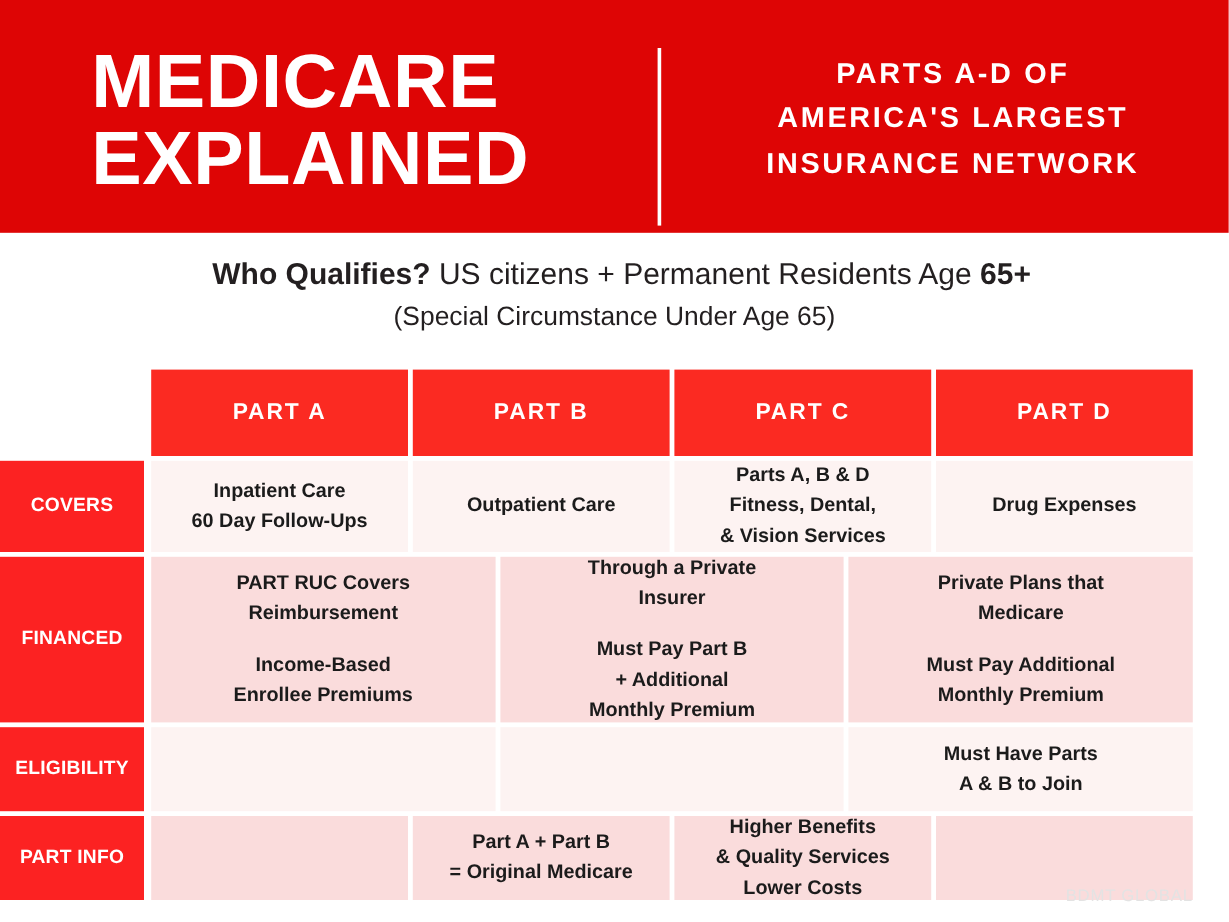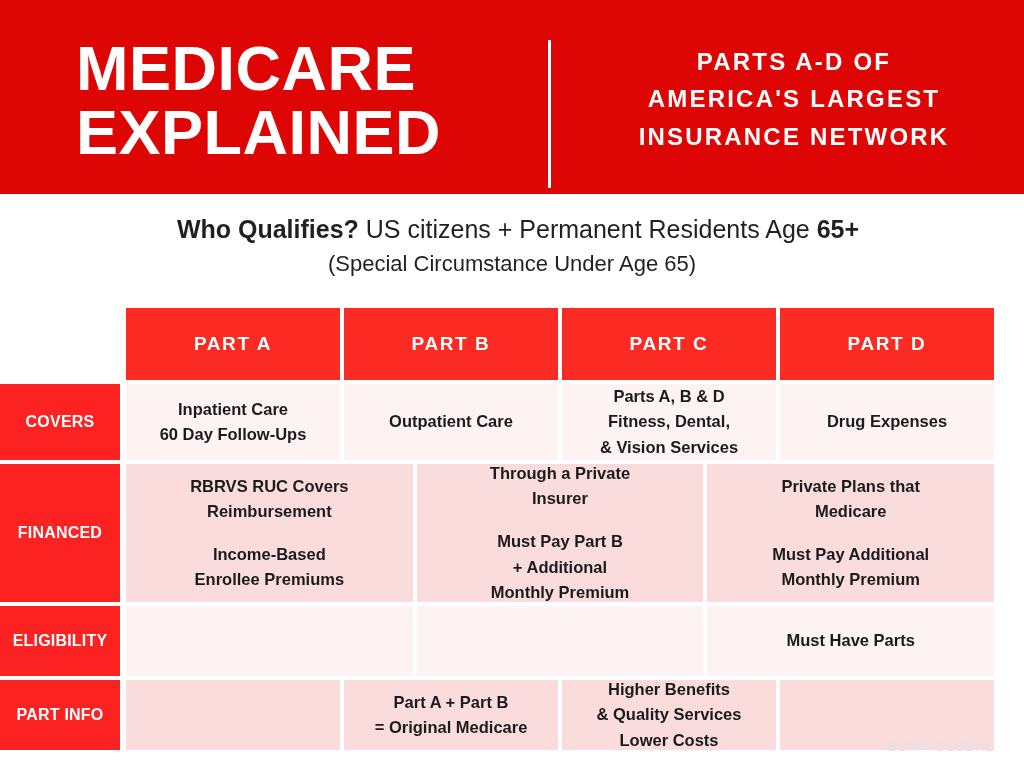--- a/index.html
+++ b/index.html
@@ -225,21 +225,21 @@
           </div>
         </div>
       </div>
       <div class="t-gap-row"></div>
       <div class="t-row tint-b" style="height: 138px;">
         <div class="lbl-cell empty">
           <div class="lbl-inner">FINANCED</div>
         </div>
         <div class="cell">
           <div>
-            <span class="cell-block">RBRVS RUC Covers</span>
+            <span class="cell-block">PART RUC Covers</span>
             <span class="cell-block">Reimbursement</span>
             <span class="cell-gap"></span>
             <span class="cell-block">Income-Based</span>
             <span class="cell-block">Enrollee Premiums</span>
           </div>
         </div>
         <div class="cell">
           <div>
             <span class="cell-block">Through a Private</span>
             <span class="cell-block">Insurer</span>
@@ -266,20 +266,21 @@
         </div>
         <div class="cell">
           <div></div>
         </div>
         <div class="cell">
           <div></div>
         </div>
         <div class="cell">
           <div>
             <span class="cell-block">Must Have Parts</span>
+            <span class="cell-block">A &amp; B to Join</span>
           </div>
         </div>
       </div>
       <div class="t-gap-row"></div>
       <div class="t-row tint-b" style="height: 70px;">
         <div class="lbl-cell empty">
           <div class="lbl-inner">PART INFO</div>
         </div>
         <div class="cell">
           <div></div>

